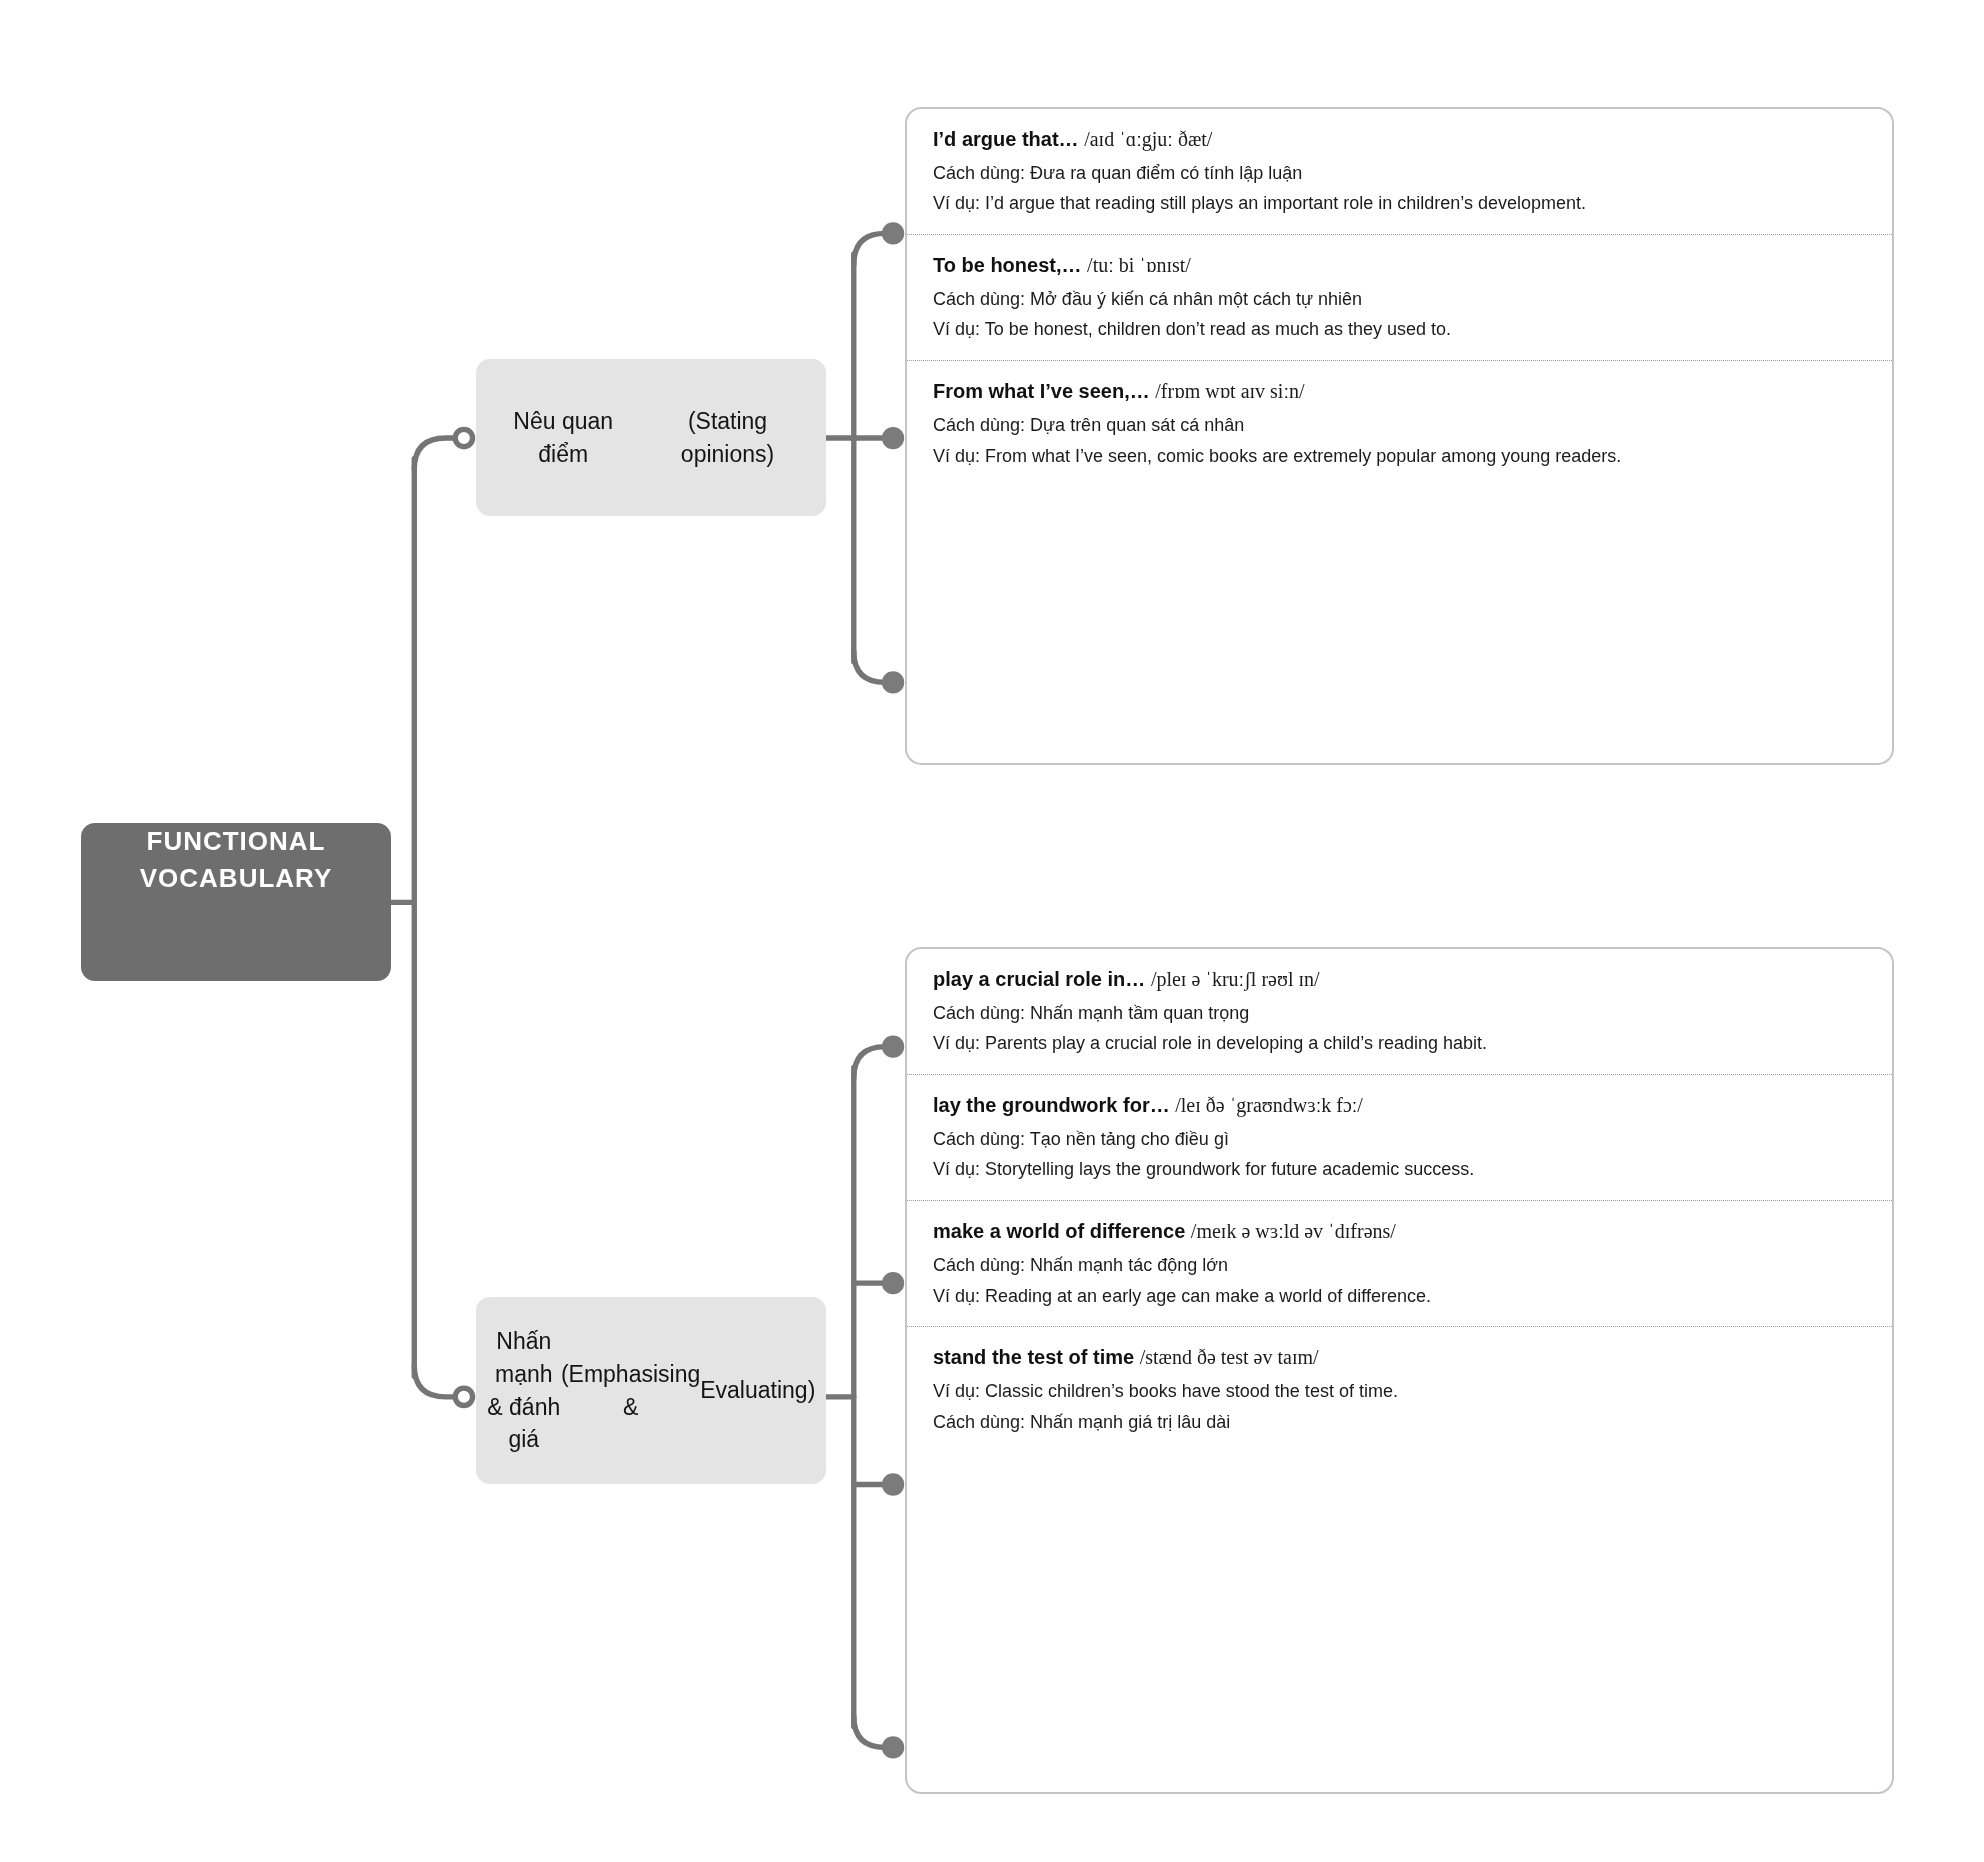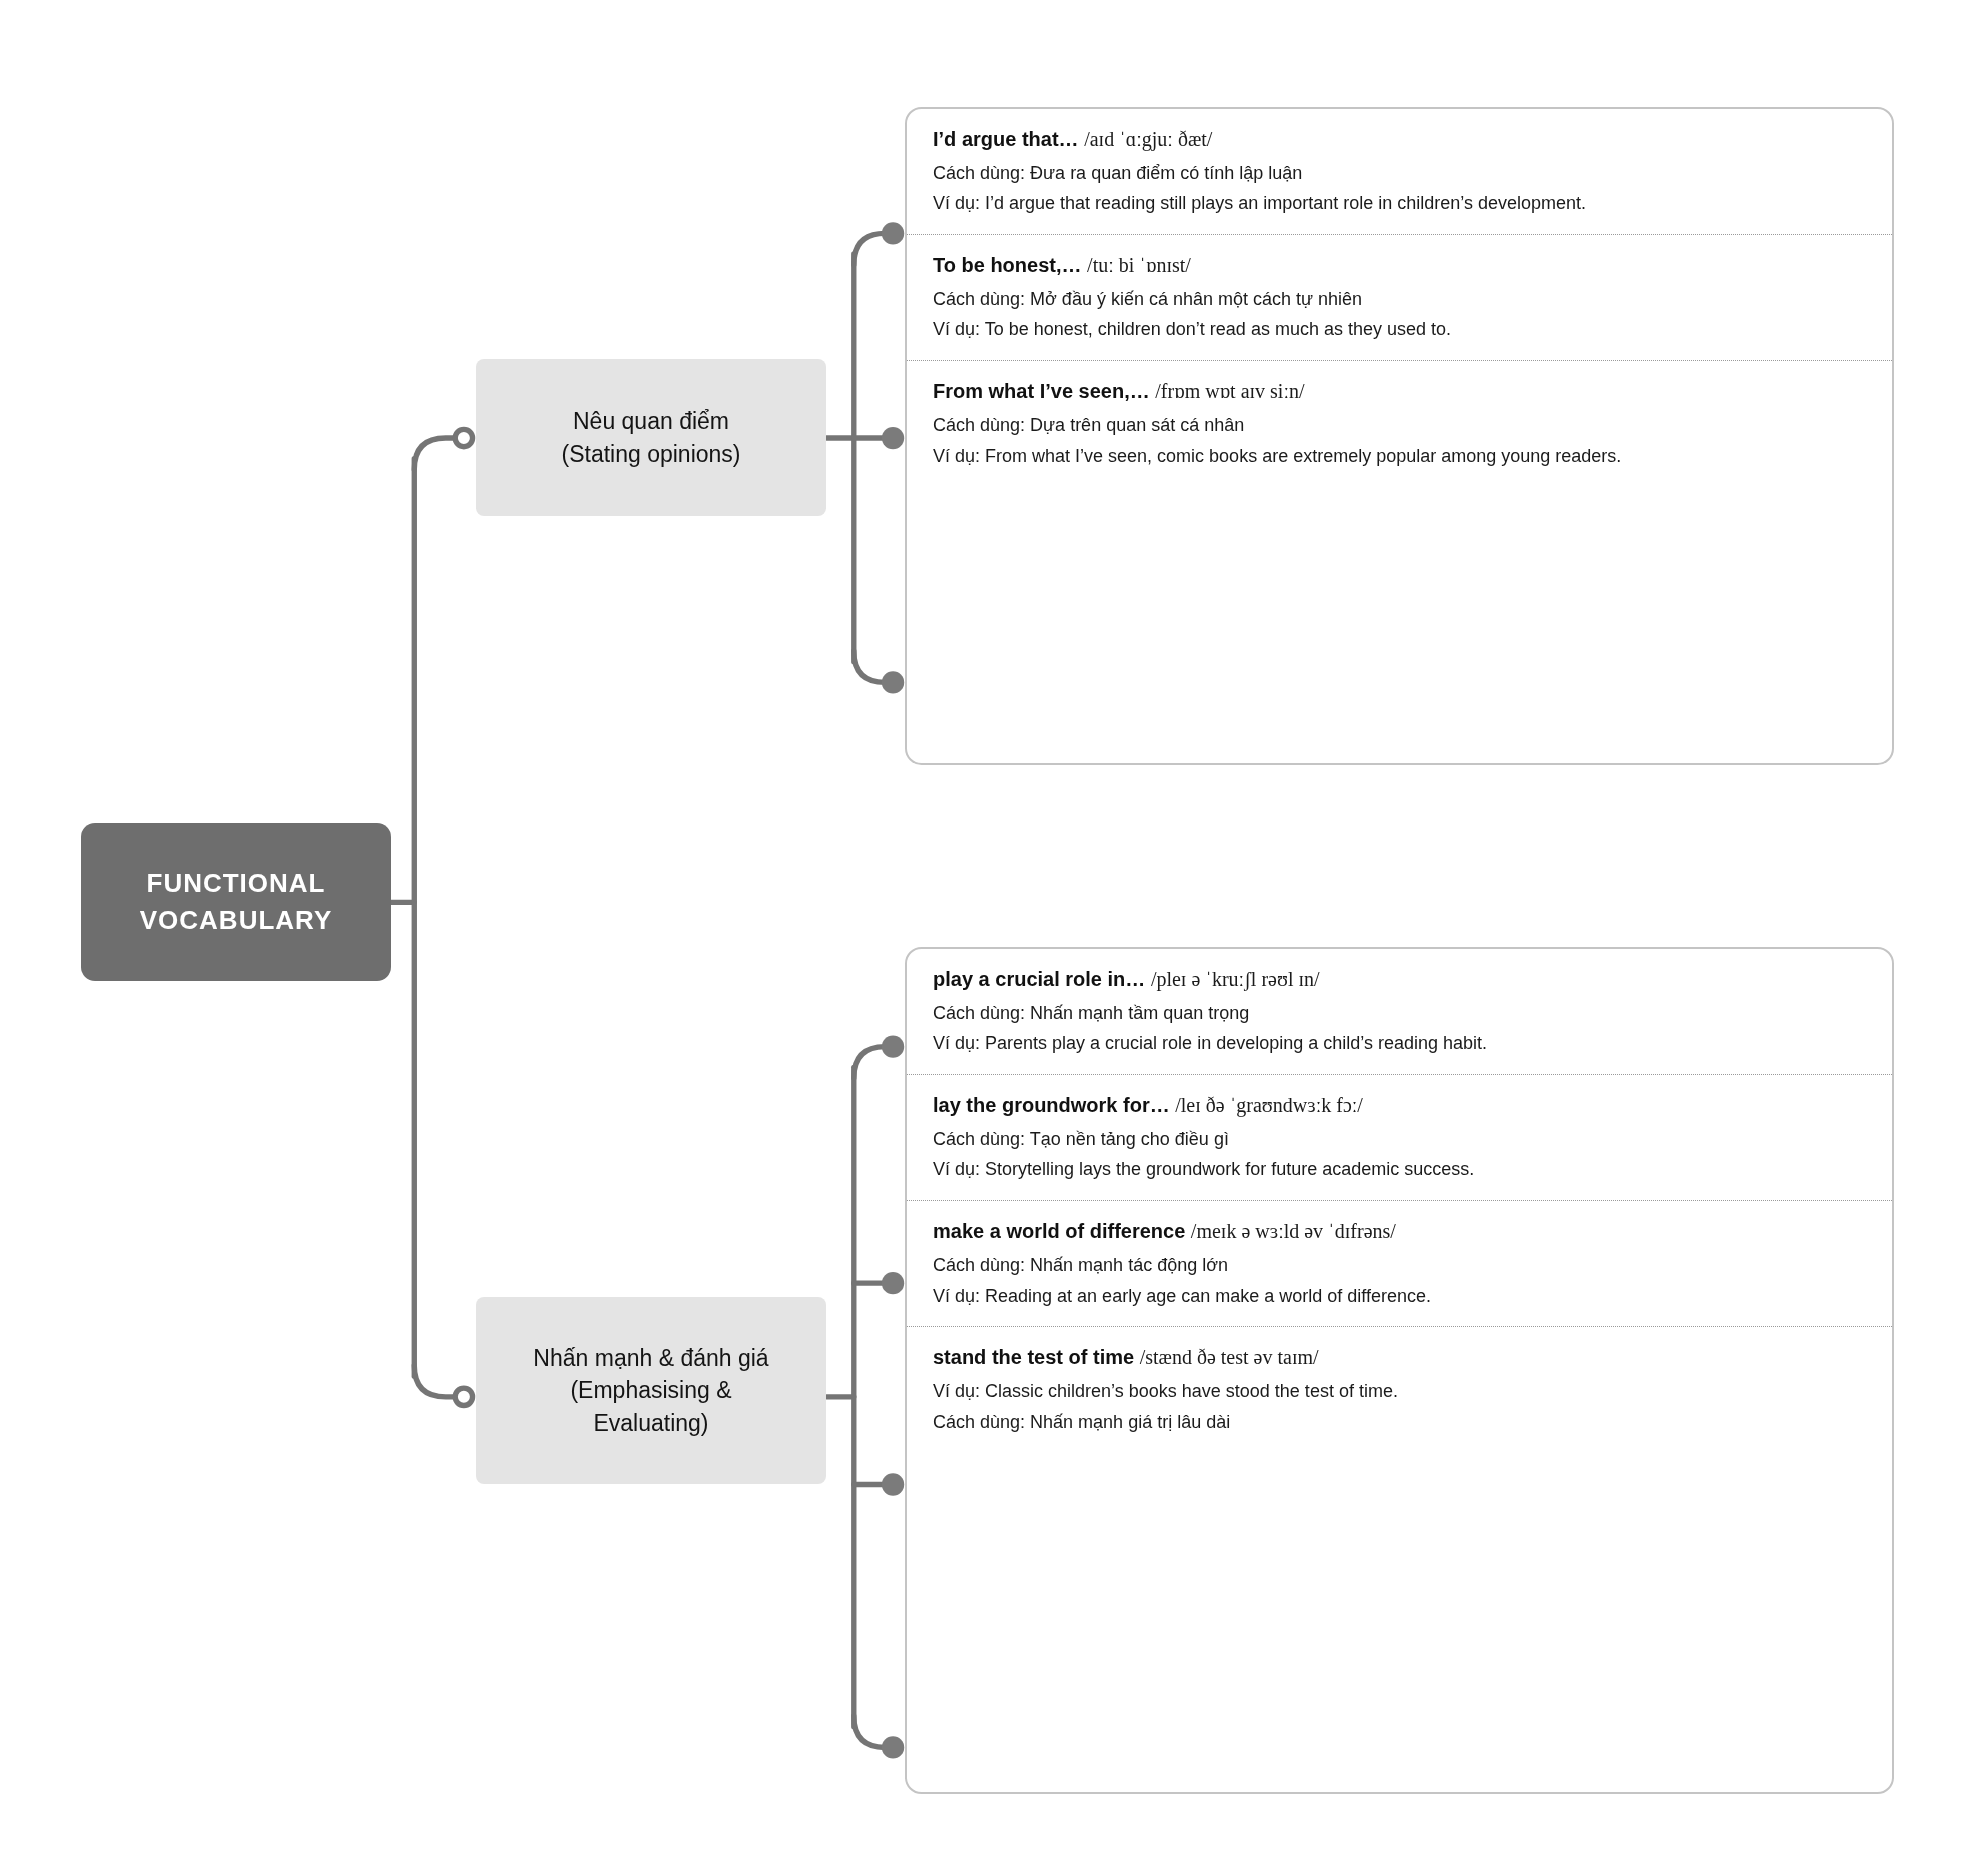--- a/index.html
+++ b/index.html
@@ -31,35 +31,34 @@
     position: absolute;
     left: 81px;
     top: 823px;
     width: 310px;
     height: 158px;
     background: #6e6e6e;
     border-radius: 14px;
     display: flex;
     flex-direction: column;
     align-items: center;
-    justify-content: center;
     color: #ffffff;
     font-weight: bold;
     font-size: 26px;
     letter-spacing: 1px;
     line-height: 1.42;
     text-align: center;
   }
   
   .branch-node {
     position: absolute;
     background: #e4e4e4;
-    border-radius: 8px;
+    border-radius: 14px;
     display: flex;
-    flex-direction: column;
+    flex-direction: row;
     align-items: center;
     justify-content: center;
     color: #141414;
     font-size: 23px;
     line-height: 1.42;
     text-align: center;
     padding: 0 10.7px;
     box-sizing: border-box;
   }
   #branch-0 {

